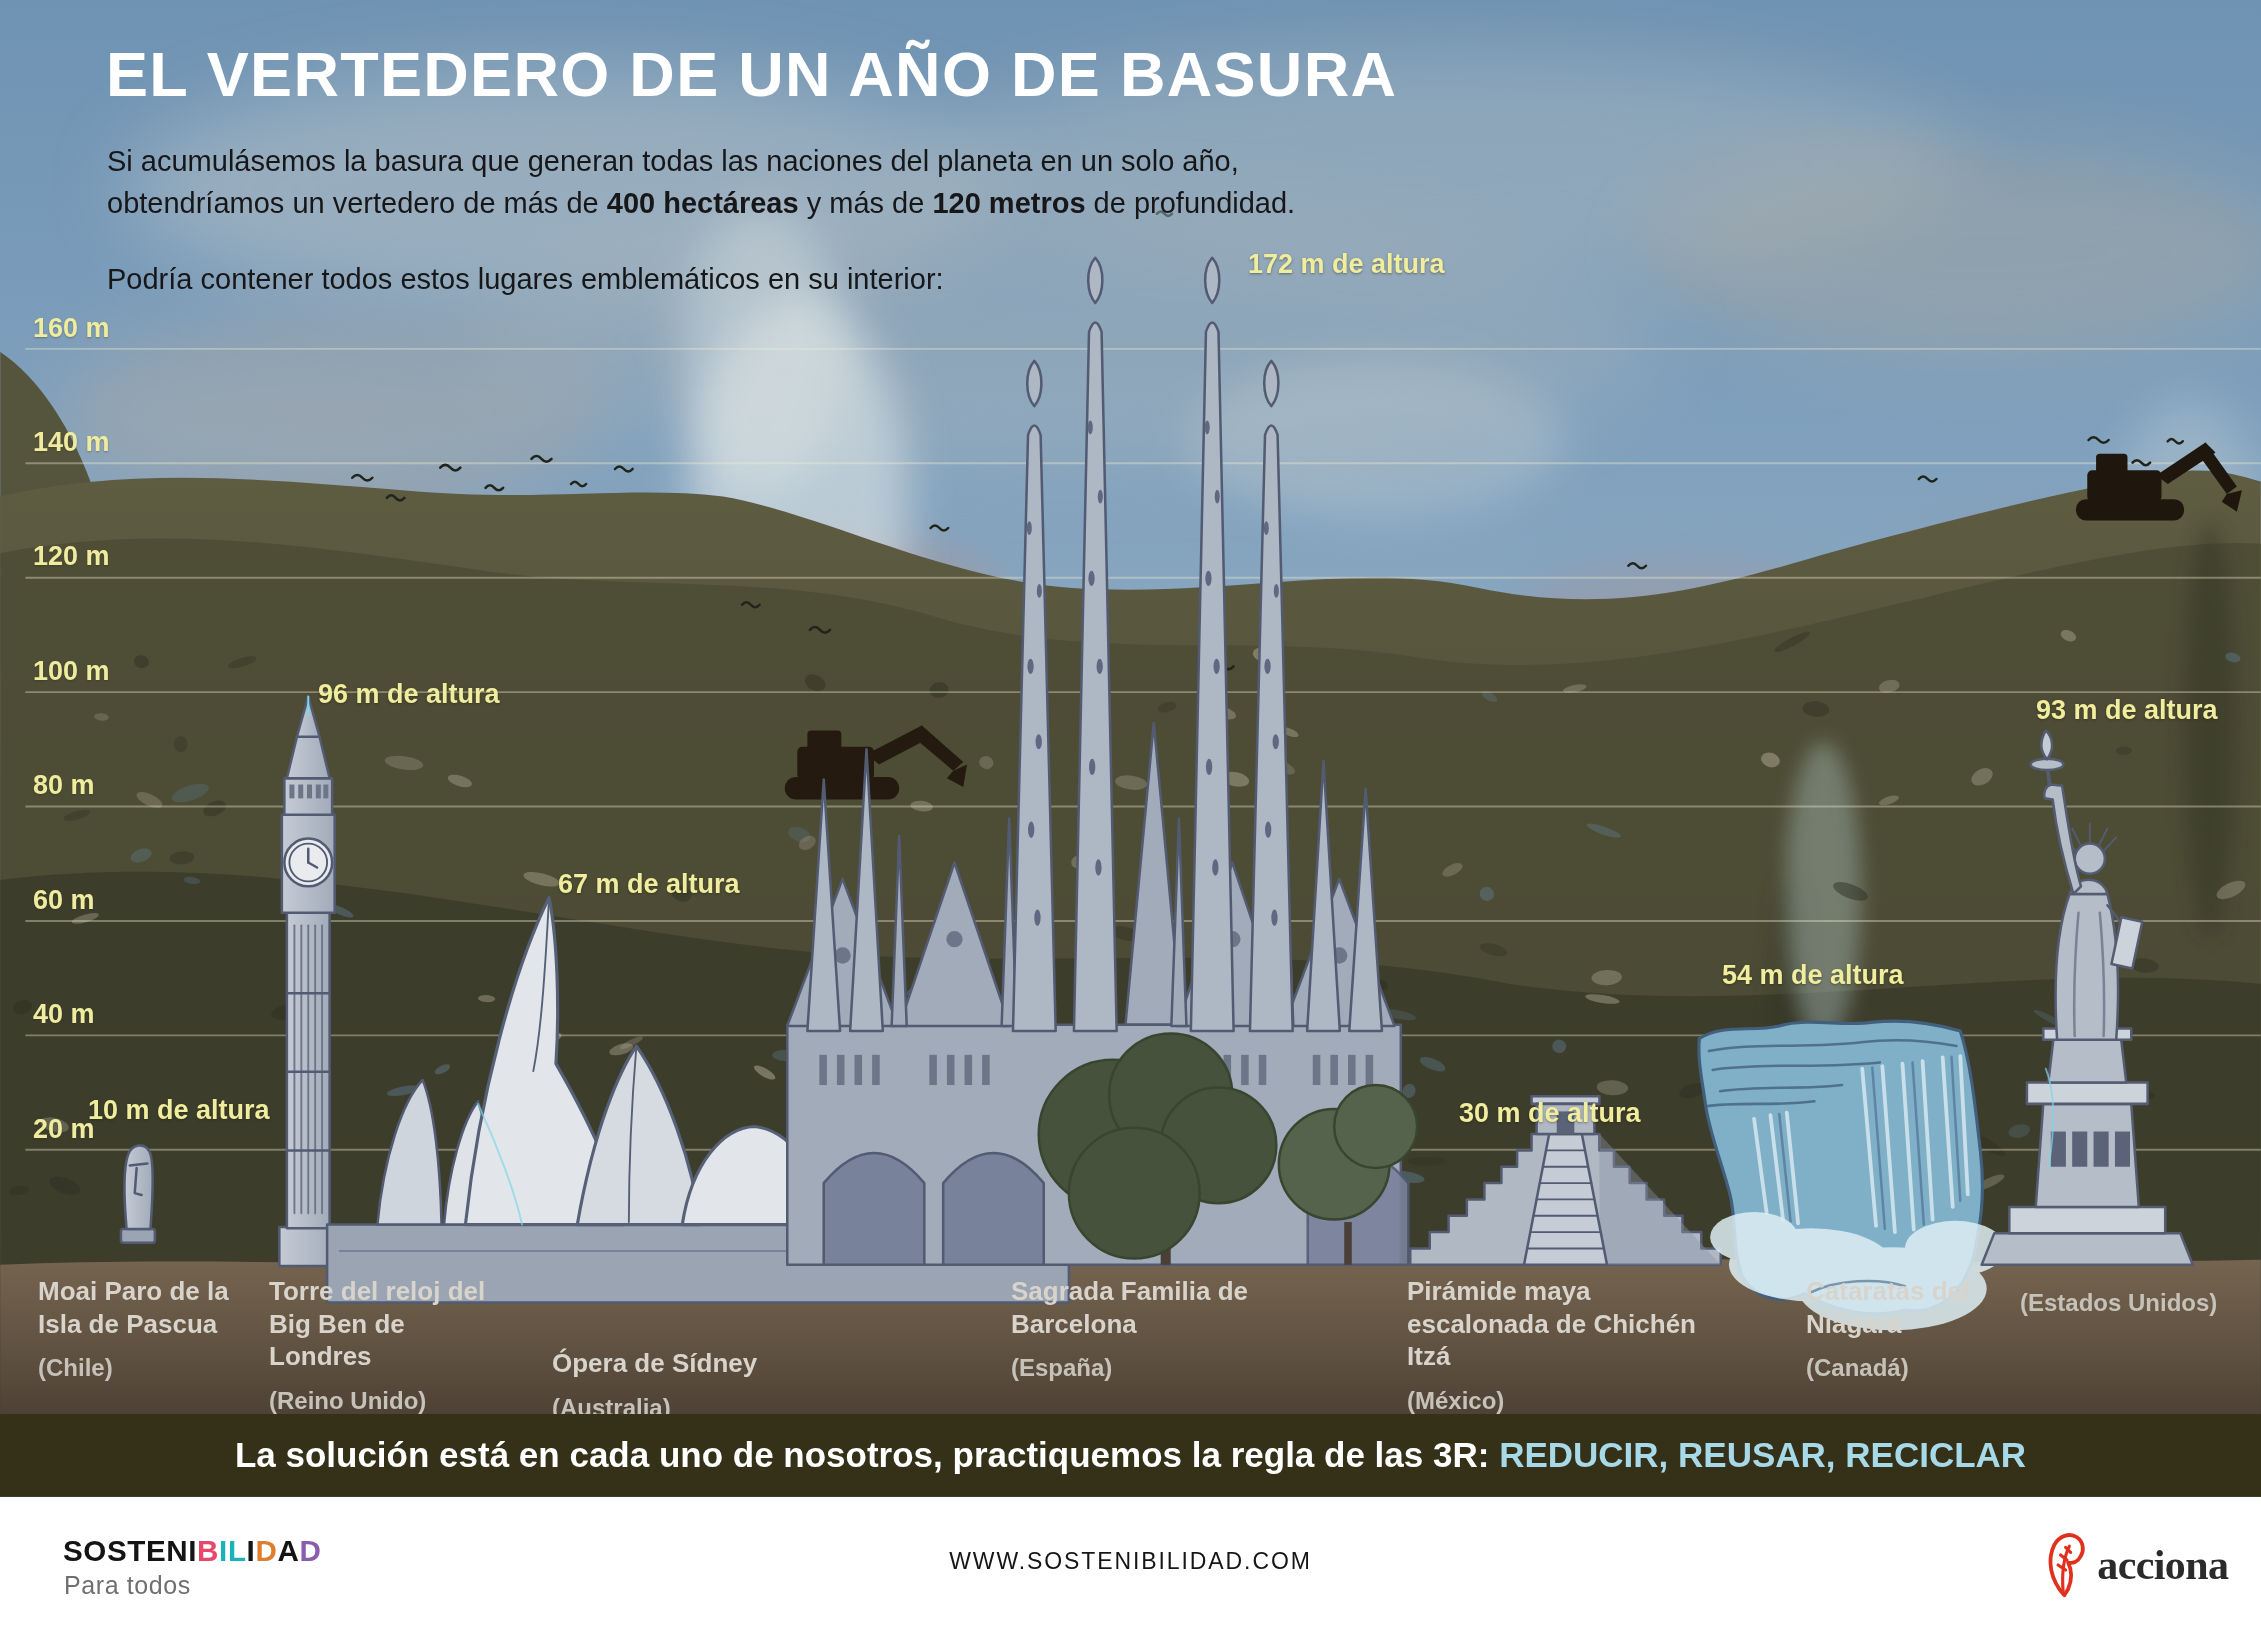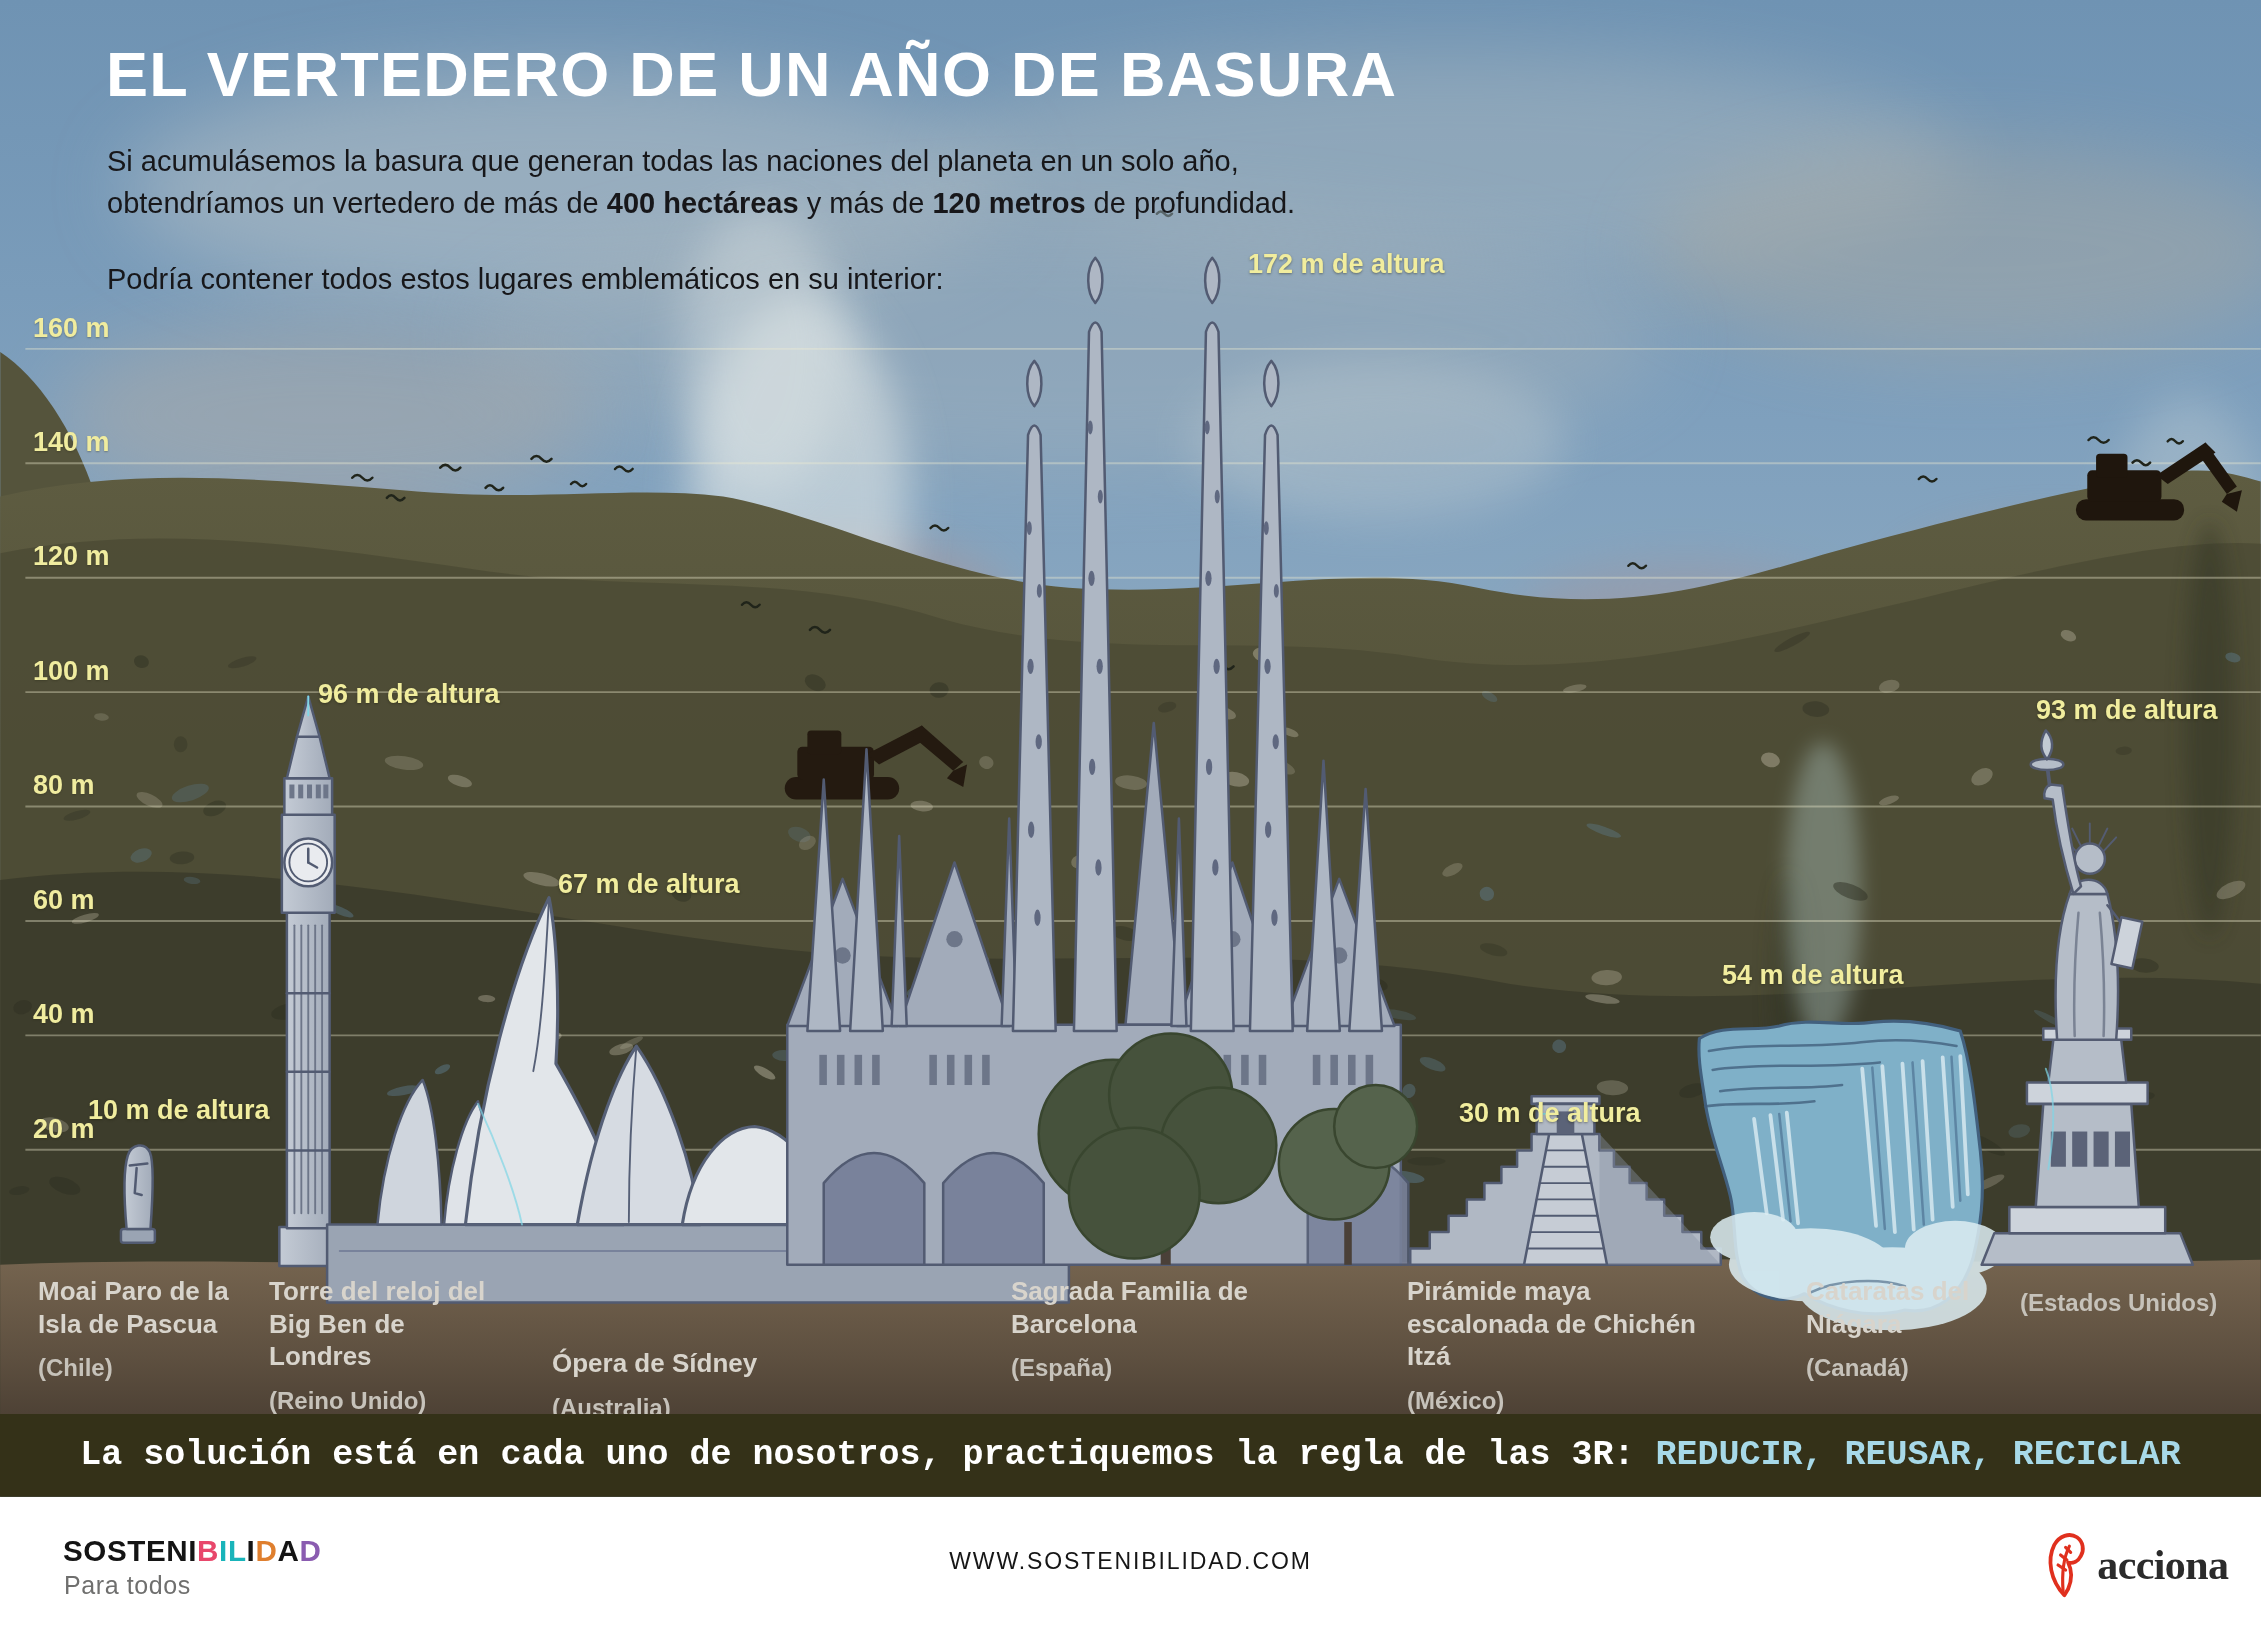--- a/index.html
+++ b/index.html
@@ -15,21 +15,21 @@
   #intro{left:107px;top:141px;font-size:29px;line-height:1.44;color:#17171a;width:1446px;}
   #intro b{font-weight:800;}
   #lead-in{left:107px;top:263px;font-size:29px;color:#17171a;}
   .axis-label{left:33px;width:138px;font-size:27px;font-weight:600;color:#f0ec9f;text-shadow:0 0.6px 1.9px rgba(40,40,20,.35);}
   .height-label{font-size:27px;font-weight:700;color:#f1ed9e;text-shadow:0 1.3px 2.5px rgba(30,30,10,.45);white-space:nowrap;}
   .caption{color:#d8d4cc;}
   .caption .lm-name{font-size:26px;line-height:1.25;font-weight:700;}
   .caption .lm-country{font-size:24px;font-weight:700;color:#c6c2ba;margin-top:14px;}
   
   #solution-band{left:0;top:1414px;width:2261px;height:82px;background:#343118;
-    display:flex;align-items:center;justify-content:center;font-family:Liberation Mono, monospace;}
+    display:flex;align-items:center;justify-content:center;}
   #solution-band .line{font-size:35px;font-weight:700;color:#ffffff;white-space:nowrap;}
   #solution-band .hl{color:#a7d9e8;}
   
   #footer{left:0;top:1497px;width:2261px;height:129px;background:#ffffff;}
   #brand{left:63px;top:1534px;font-size:29.6px;font-weight:800;letter-spacing:0.6px;color:#141414;}
   #brand .c0{color:#141414}.c1{color:#e8476b}.c2{color:#19b4ba}.c3{color:#19b4ba}.c4{color:#141414}
   .c5{color:#df7f2e}.c6{color:#141414}.c7{color:#8a5cb0}
   #brand-tagline{left:64px;top:1571px;font-size:25px;color:#6f6f6e;letter-spacing:0.6px;}
   #footer-url{left:0;top:1548px;width:2261px;text-align:center;font-size:23px;letter-spacing:1.9px;color:#161616;}
   #acciona{left:2044px;top:1531px;display:flex;align-items:center;}

